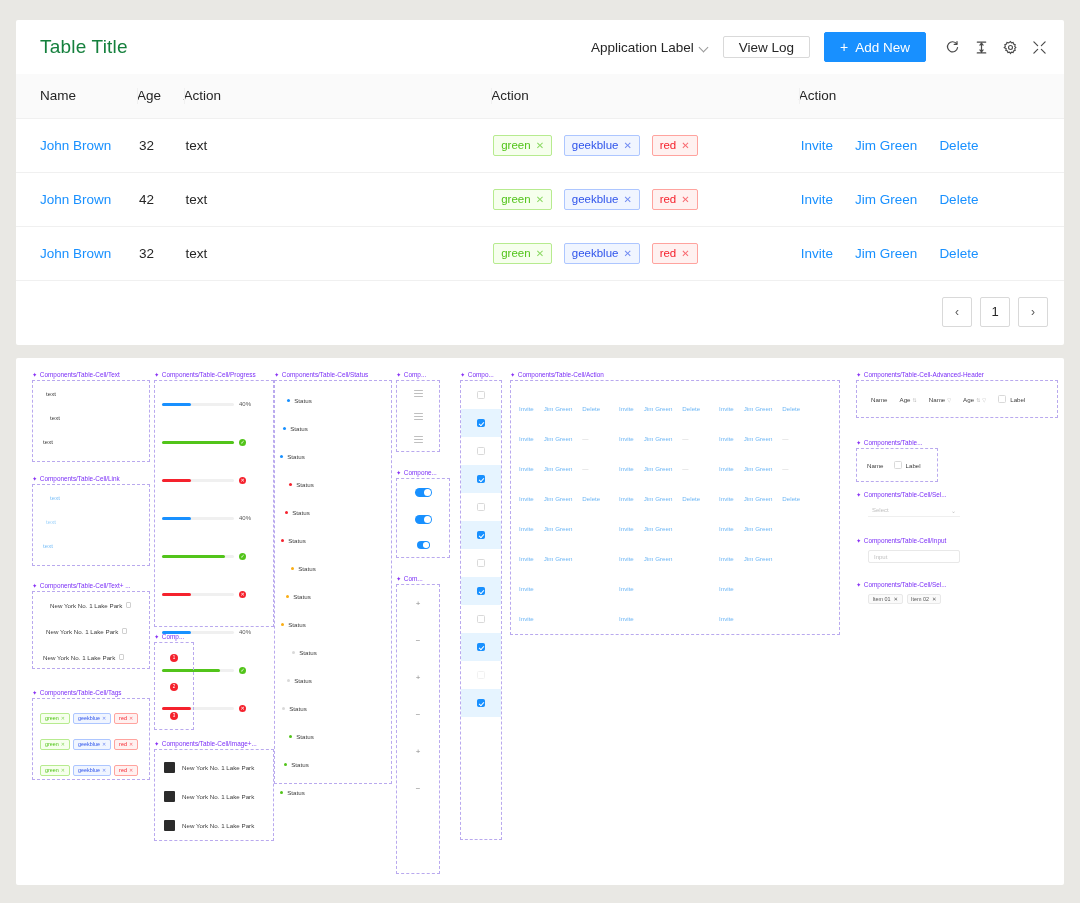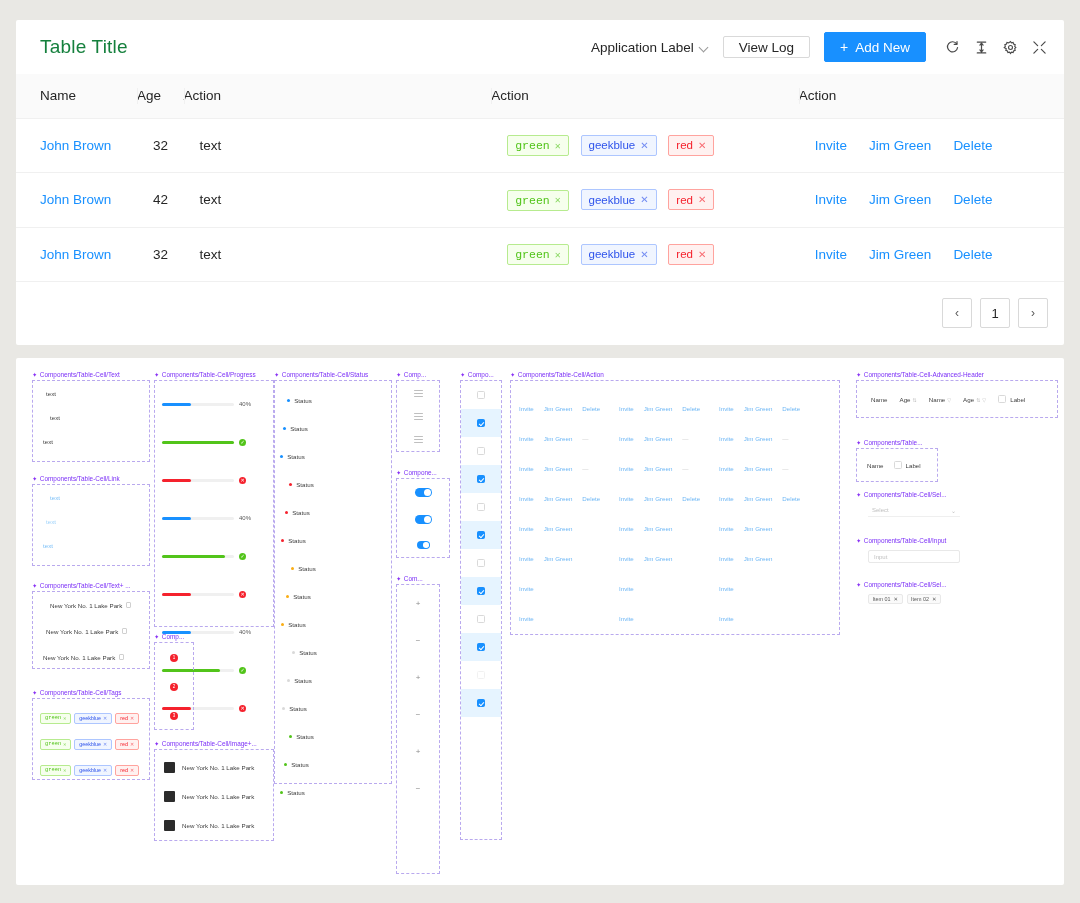--- a/index.html
+++ b/index.html
@@ -49,36 +49,36 @@
 
   
   table.dt { width: 100%; border-collapse: collapse; table-layout: fixed; }
   table.dt th {
     background: #fafafa; text-align: left; font-size: 13.5px; color: #262626;
     font-weight: 500; padding: 13px 0 13px 0; height: 44px;
     border-bottom: 1px solid #f0f0f0; position: relative;
   }
   table.dt th .thin { border-left:1px solid #f0f0f0; height:16px; position:absolute; left:0; top:14px;}
   table.dt td {
-    font-size: 13.5px; color: #262626; padding: 16px 16px; height: 51px;
+    font-size: 13.5px; color: #262626; padding: 16px 2px; height: 51px;
     border-bottom: 1px solid #f0f0f0; vertical-align: middle;
   }
   .col-name { width: 114px; padding-left: 24px !important; }
   .col-age  { width: 44px; }
   .col-addr { width: 290px; }
   .col-tags { width: 290px; }
   .col-act  { width: 250px; }
   .link { color: #1890ff; cursor: pointer; }
   .tag {
     display: inline-flex; align-items: center; gap: 5px;
     height: 21px; padding: 0 7px; border-radius: 2px;
     font-size: 11.5px; margin-right: 8px; cursor: default;
   }
   .tag .x { font-size: 10px; opacity: .65; cursor: pointer; }
-  .tag.green { background:#f6ffed; border:1px solid #b7eb8f; color:#52c41a;font-family:Liberation Mono, monospace; }
+  .tag.green { background:#f6ffed; border:1px solid #b7eb8f; color:#52c41a; }
   .tag.geekblue { background:#f0f5ff; border:1px solid #adc6ff; color:#2f54eb; }
   .tag.red { background:#fff1f0; border:1px solid #ffa39e; color:#f5222d; }
   .act-links { display:flex; gap: 22px; }
   .pager { display:flex; justify-content:flex-end; align-items:center; gap:8px; padding: 16px 16px 0 0; }
   .pg {
     width:30px; height:30px; border:1px solid #d9d9d9; border-radius:2px; background:#fff;
     display:flex; align-items:center; justify-content:center; font-size:13px; color:#262626; cursor:pointer;
   }
   .pg.disabled { color:#bfbfbf; }
   .pg.arrow { color:#595959; font-size: 12px; }

